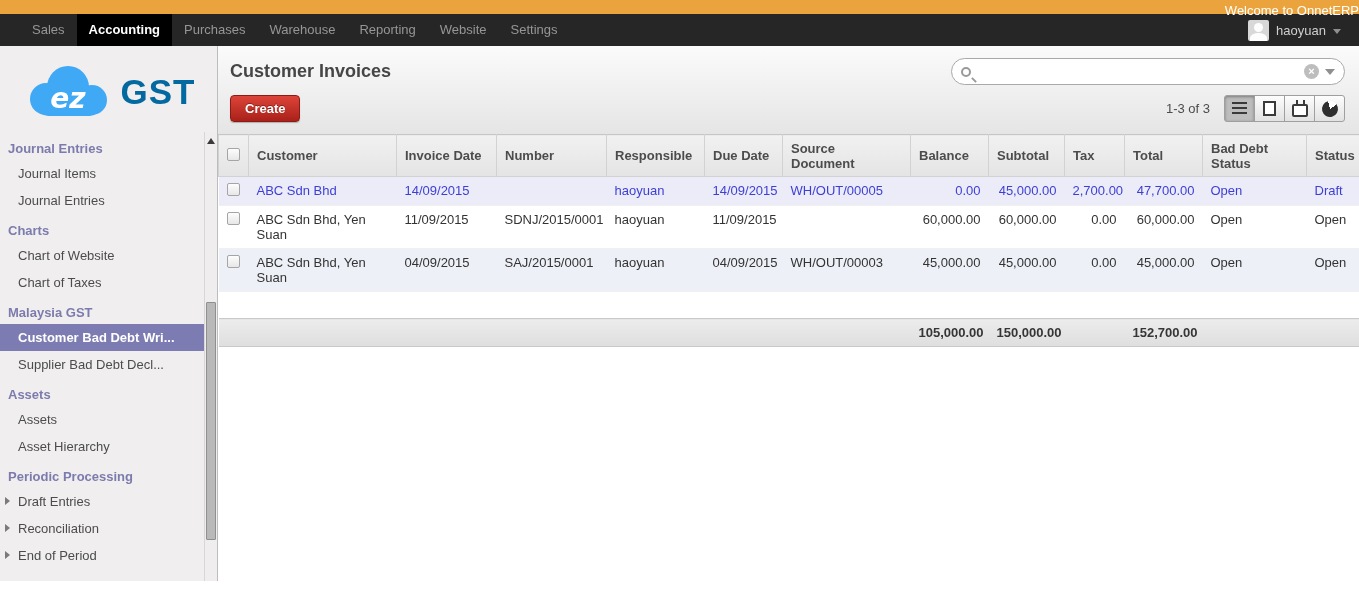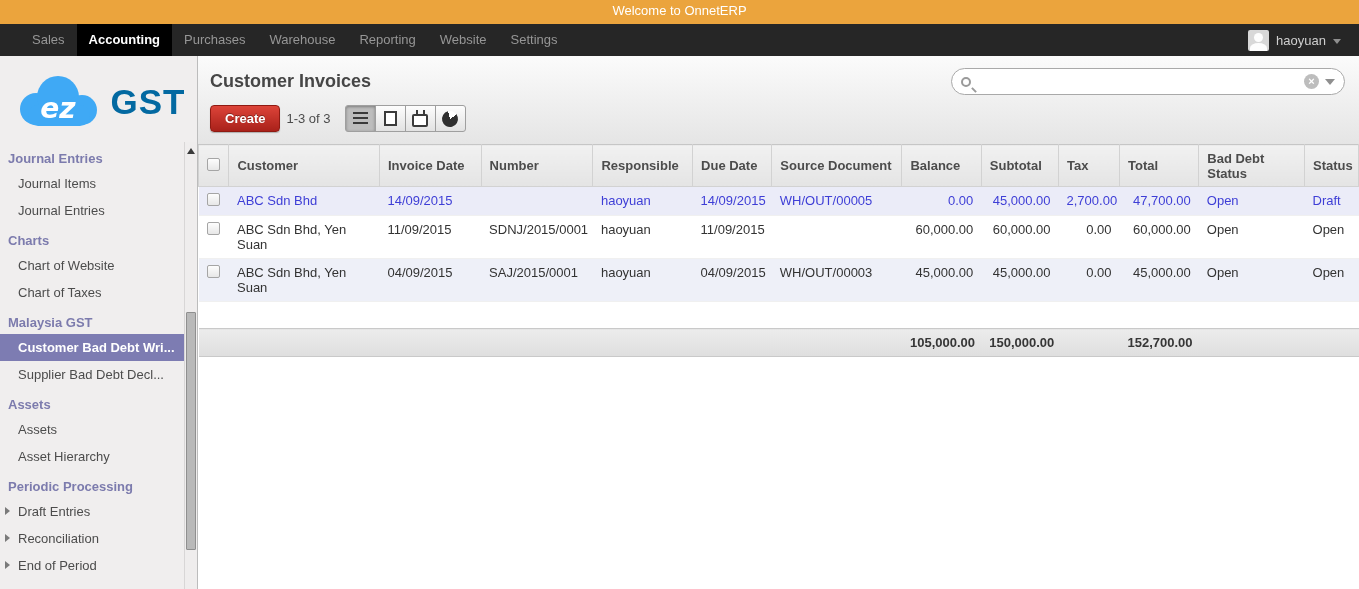--- a/index.html
+++ b/index.html
@@ -1,42 +1,42 @@
 <!DOCTYPE html>
 <html><head>
 <meta charset="utf-8">
 <style>
   * { margin:0; padding:0; box-sizing:border-box; }
   html,body { width:1359px; height:589px; overflow:hidden; }
   body { font-family:"Liberation Sans", sans-serif; background:#fff; }
 
   
-  .topbar { height:24px; background:#eba43d; color:#fff; font-size:13px;
-            text-align:center; line-height:22px; }
+  .topbar { height:14px; background:#eba43d; color:#fff; font-size:13px;
+            text-align:right; line-height:22px; }
 
   
   .menubar { height:32px; background:#262626; display:flex; align-items:stretch; }
   .menubar .menu-left { display:flex; margin-left:20px; }
   .menu-item { color:#969696; font-size:13px; line-height:32px; padding:0 12px; cursor:pointer; }
   .menu-item.active { background:#000; color:#fff; font-weight:bold; }
   .menu-right { margin-left:auto; display:flex; align-items:center; margin-right:18px; gap:7px; }
   .avatar { width:21px; height:21px; background:#d8d8d8; position:relative; overflow:hidden; border-radius:2px; }
   .avatar::before { content:""; position:absolute; width:9px; height:9px; border-radius:50%;
                     background:#fdfdfd; left:6px; top:3px; }
   .avatar::after  { content:""; position:absolute; width:17px; height:10px; border-radius:50% 50% 0 0;
                     background:#fdfdfd; left:2px; top:13px; }
   .username { color:#cfcfcf; font-size:13px; }
   .caret-down { width:0; height:0; border-left:4px solid transparent; border-right:4px solid transparent;
                 border-top:5px solid #8f8f8f; margin-top:2px; }
 
   
   .shell { display:flex; height:535px; }
 
   
-  .sidebar { width:198px; background:#f0eeee; border-right:1px solid #bcbcbc; position:relative; flex:none; }
+  .sidebar { width:218px; background:#f0eeee; border-right:1px solid #bcbcbc; position:relative; flex:none; }
   .logo-block { height:86px; display:flex; align-items:center; justify-content:center; gap:3px; padding-top:6px; }
   .logo-gst { font-size:35px; font-weight:bold; color:#0369a1; letter-spacing:1px; }
   .side-nav { font-size:13px; }
   .side-section-title { color:#7c7bad; font-weight:bold; padding:9px 8px 4px 8px; cursor:default; }
   .side-item { color:#4c4c4c; padding:5px 8px 5px 18px; line-height:17px; cursor:pointer; position:relative; }
   .side-item.selected { background:#7d7cb2; color:#fff; font-weight:bold; }
   .side-item.expandable::before { content:""; position:absolute; left:5px; top:9px; width:0; height:0;
        border-top:4px solid transparent; border-bottom:4px solid transparent; border-left:5px solid #7a7a7a; }
   
   .side-scrollbar { position:absolute; top:86px; bottom:0; right:0; width:13px;
@@ -54,21 +54,21 @@
   .searchbox { width:394px; height:27px; background:#fff; border:1px solid #a9a9a9; border-radius:15px;
                display:flex; align-items:center; padding:0 9px; gap:6px; }
   .search-glass { width:10px; height:10px; border:2px solid #9a9a9a; border-radius:50%; position:relative; flex:none; }
   .search-glass::after { content:""; position:absolute; width:2px; height:6px; background:#9a9a9a;
                          transform:rotate(-45deg); left:10px; top:8px; }
   .searchbox input { flex:1; border:none; outline:none; font-size:13px; background:transparent; min-width:0; }
   .search-clear { width:15px; height:15px; border-radius:50%; background:#bdbdbd; color:#fff; font-size:11px;
                   font-weight:bold; line-height:15px; text-align:center; cursor:pointer; flex:none; }
   .search-caret { width:0; height:0; border-left:5px solid transparent; border-right:5px solid transparent;
                   border-top:6px solid #8f8f8f; cursor:pointer; flex:none; }
-  .cp-row2 { display:flex; align-items:center; padding-top:9px;gap:6px; }
+  .cp-row2 { display:flex; align-items:center; justify-content:space-between; padding-top:9px;gap:6px; }
   .btn-create { background:linear-gradient(#dd4439,#a9211a); border:1px solid #8f1a12; border-radius:4px;
                 color:#fff; font-weight:bold; font-size:13px; padding:5px 14px; cursor:pointer;
                 text-shadow:0 -1px 0 rgba(0,0,0,0.35); box-shadow:0 1px 1px rgba(0,0,0,0.25); }
   .pager-area { display:flex; align-items:center; gap:14px; }
   .pager-label { font-size:13px; color:#4c4c4c; }
   .view-switch { display:flex; }
   .vs-btn { width:31px; height:27px; border:1px solid #9f9f9f; margin-left:-1px;
             background:linear-gradient(#fdfdfd,#e2e2e2); display:flex; align-items:center; justify-content:center;
             cursor:pointer; }
   .vs-btn:first-child { border-radius:3px 0 0 3px; margin-left:0; }

